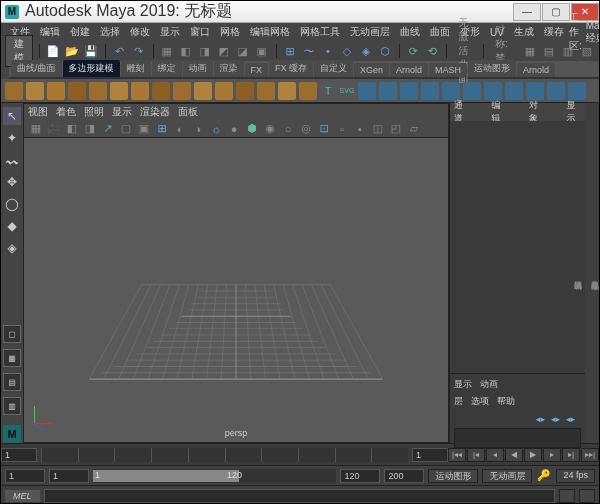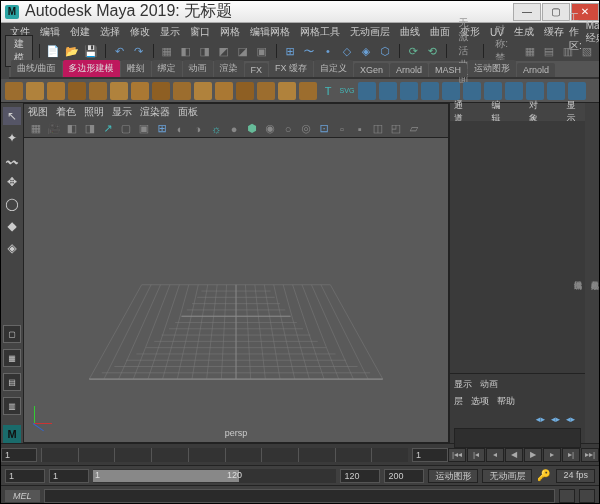--- a/index.html
+++ b/index.html
@@ -28,21 +28,21 @@
 .ico.or { color:#d98c2e; }
 .ico.bl { color:#6aa0d6; }
 .ico.gr { color:#888; }
 .ico.gn { color:#6b9; }
 .ico.tl { color:#4bb; }
 .statuslabel { color:#999; font-size:10px; margin:0 6px;}
 
 
 .shelftabs { height:18px; background:#555; display:flex; align-items:flex-end; padding:0 2px; border-bottom:2px solid #333;margin-left:8px;}
 .shelftab { padding:2px 6px; font-size:9px; color:#bbb; background:#4a4a4a; margin-right:1px; border-top-left-radius:2px; border-top-right-radius:2px;}
-.shelftab.active { background:#be185d; color:#ddd;}
+.shelftab.active { background:#0f172a; color:#ddd;}
 
 
 .shelf { height:24px; background:#555; display:flex; align-items:center; padding:2px 4px; gap:3px; border-bottom:1px solid #222;}
 .sico { width:18px; height:18px; border-radius:2px; display:flex; align-items:center; justify-content:center;}
 .sico.cube { background:#9c6d2e;} .sico.cub2{background:#b0823c;}
 .sico.sph{background:#aa7833;} .sico.cyl{background:#8e5f23;}
 .sico.other{background:#3a6b8f;}
 
 
 .main { display:flex; height:340px; }

